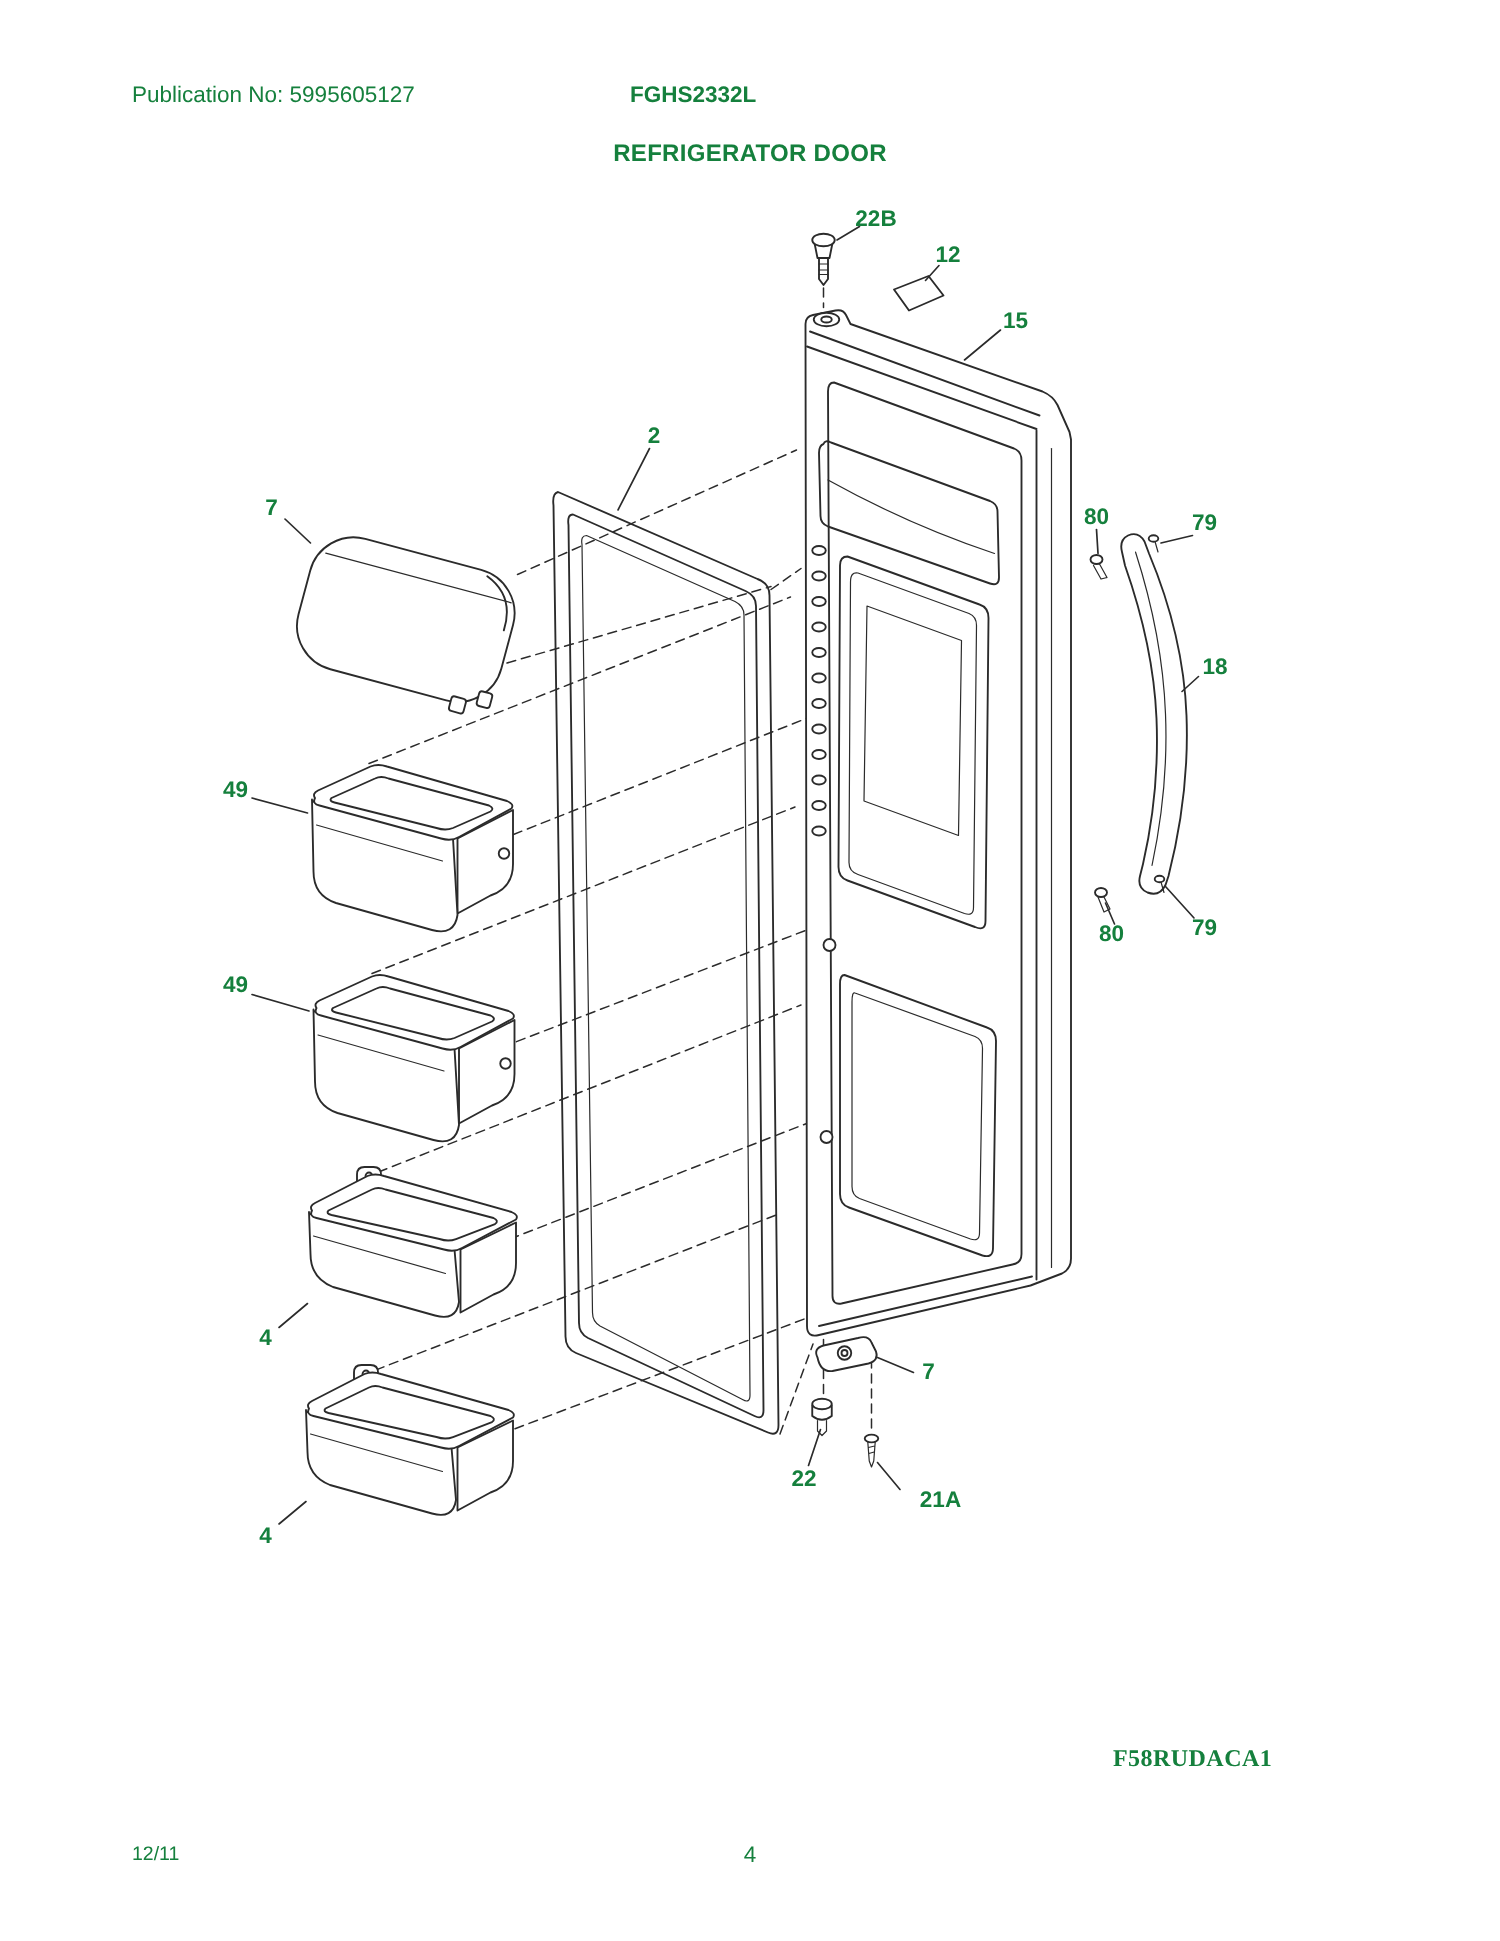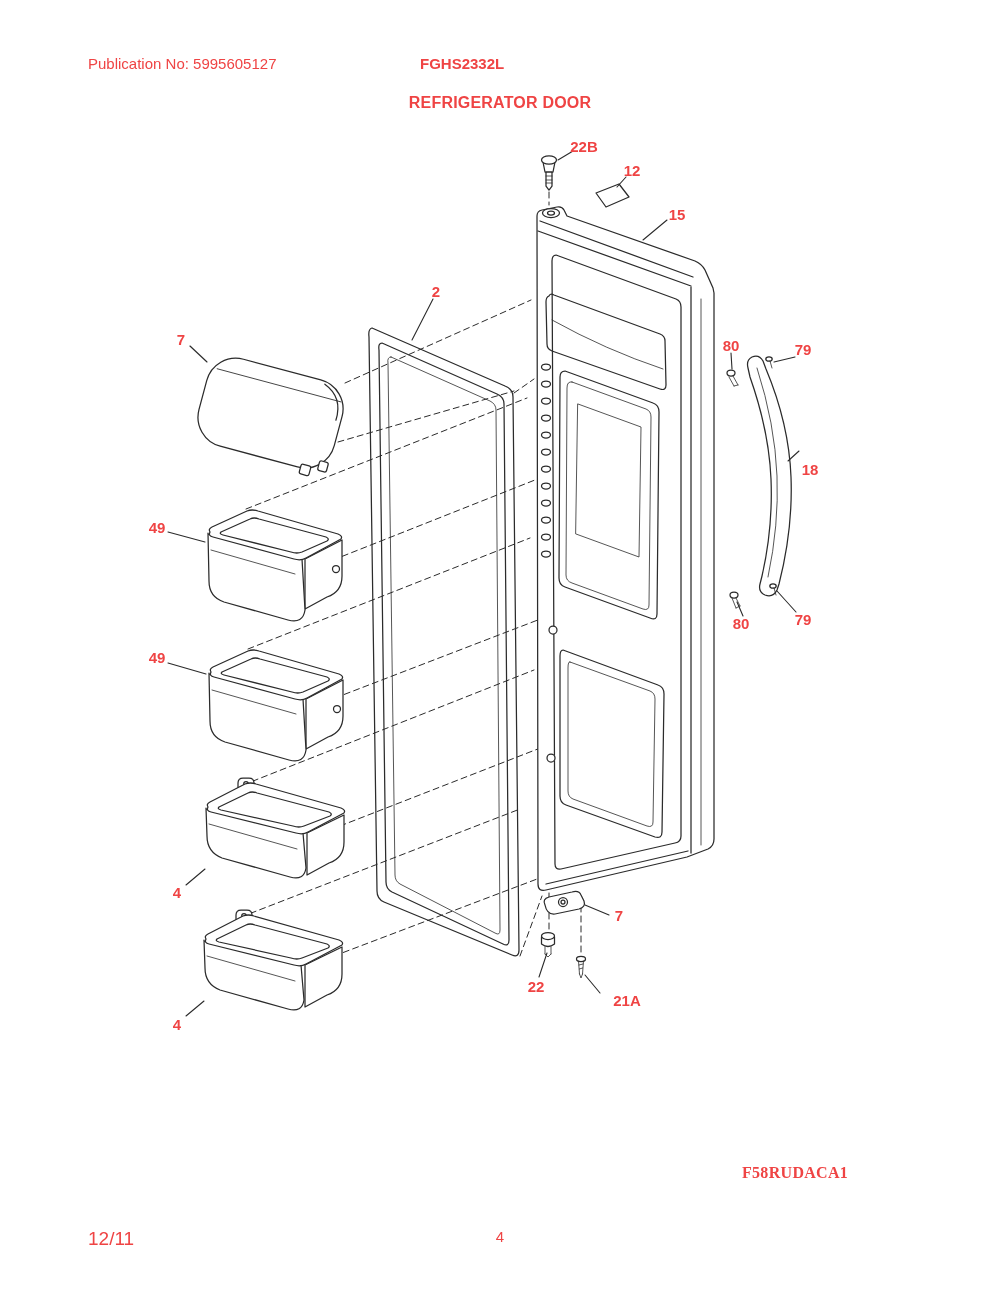--- a/index.html
+++ b/index.html
@@ -1,23 +1,23 @@
 <!DOCTYPE html>
 <html><head>
 <meta charset="utf-8">
 <style>
   html,body{margin:0;padding:0;background:#ffffff;}
   .page{position:relative;width:1000px;height:1294px;background:#fff;
-        font-family:"Liberation Sans","DejaVu Sans",sans-serif;color:#ef4444;overflow:hidden;}
+        font-family:"Liberation Sans","DejaVu Sans",sans-serif;color:#15803d;overflow:hidden;}
   .hdr-pub{position:absolute;left:88px;top:55px;font-size:15px;}
   .hdr-model{position:absolute;left:420px;top:55px;font-size:15px;font-weight:bold;}
   .title{position:absolute;left:0;top:94px;width:100%;text-align:center;
          font-size:16px;font-weight:bold;letter-spacing:.2px;}
   .code{position:absolute;left:742px;top:1164px;font-size:16px;font-weight:bold;letter-spacing:.3px;font-family:Liberation Serif, serif;}
-  .ftr-date{position:absolute;left:88px;top:1228px;font-size:19px;}
+  .ftr-date{position:absolute;left:88px;top:1228px;font-size:13px;}
   .ftr-page{position:absolute;left:0;top:1228px;width:100%;text-align:center;font-size:15px;}
   .callout{position:absolute;transform:translate(-50%,-50%);font-size:15px;font-weight:bold;white-space:nowrap;text-align:right;}
   #diagram{position:absolute;left:0;top:0;}
   #diagram path,#diagram line,#diagram rect,#diagram circle,#diagram ellipse{
     stroke:#2b2b2b;stroke-width:1.25;fill:none;stroke-linejoin:round;stroke-linecap:round;}
   #diagram .w{fill:#ffffff;}
   #diagram .dash{stroke-dasharray:6 4;stroke-width:1;}
   #diagram .thin{stroke-width:0.8;}
   #diagram .leader{stroke-width:1.1;}
 </style>
@@ -195,21 +195,21 @@
     </g>
   </svg>
 
   <span class="callout" style="left:584px;top:146px;">22B</span>
   <span class="callout" style="left:632px;top:170px;">12</span>
   <span class="callout" style="left:677px;top:214px;">15</span>
   <span class="callout" style="left:436px;top:291px;">2</span>
   <span class="callout" style="left:181px;top:339px;">7</span>
   <span class="callout" style="left:731px;top:345px;">80</span>
   <span class="callout" style="left:803px;top:349px;">79</span>
-  <span class="callout" style="left:810px;top:445px;margin-top:24px;">18</span>
+  <span class="callout" style="left:810px;top:445px;">18</span>
   <span class="callout" style="left:157px;top:527px;">49</span>
   <span class="callout" style="left:157px;top:657px;">49</span>
   <span class="callout" style="left:741px;top:623px;">80</span>
   <span class="callout" style="left:803px;top:619px;">79</span>
   <span class="callout" style="left:177px;top:892px;">4</span>
   <span class="callout" style="left:619px;top:915px;">7</span>
   <span class="callout" style="left:536px;top:986px;">22</span>
   <span class="callout" style="left:603px;top:1000px;margin-left:24px;">21A</span>
   <span class="callout" style="left:177px;top:1024px;">4</span>
 

